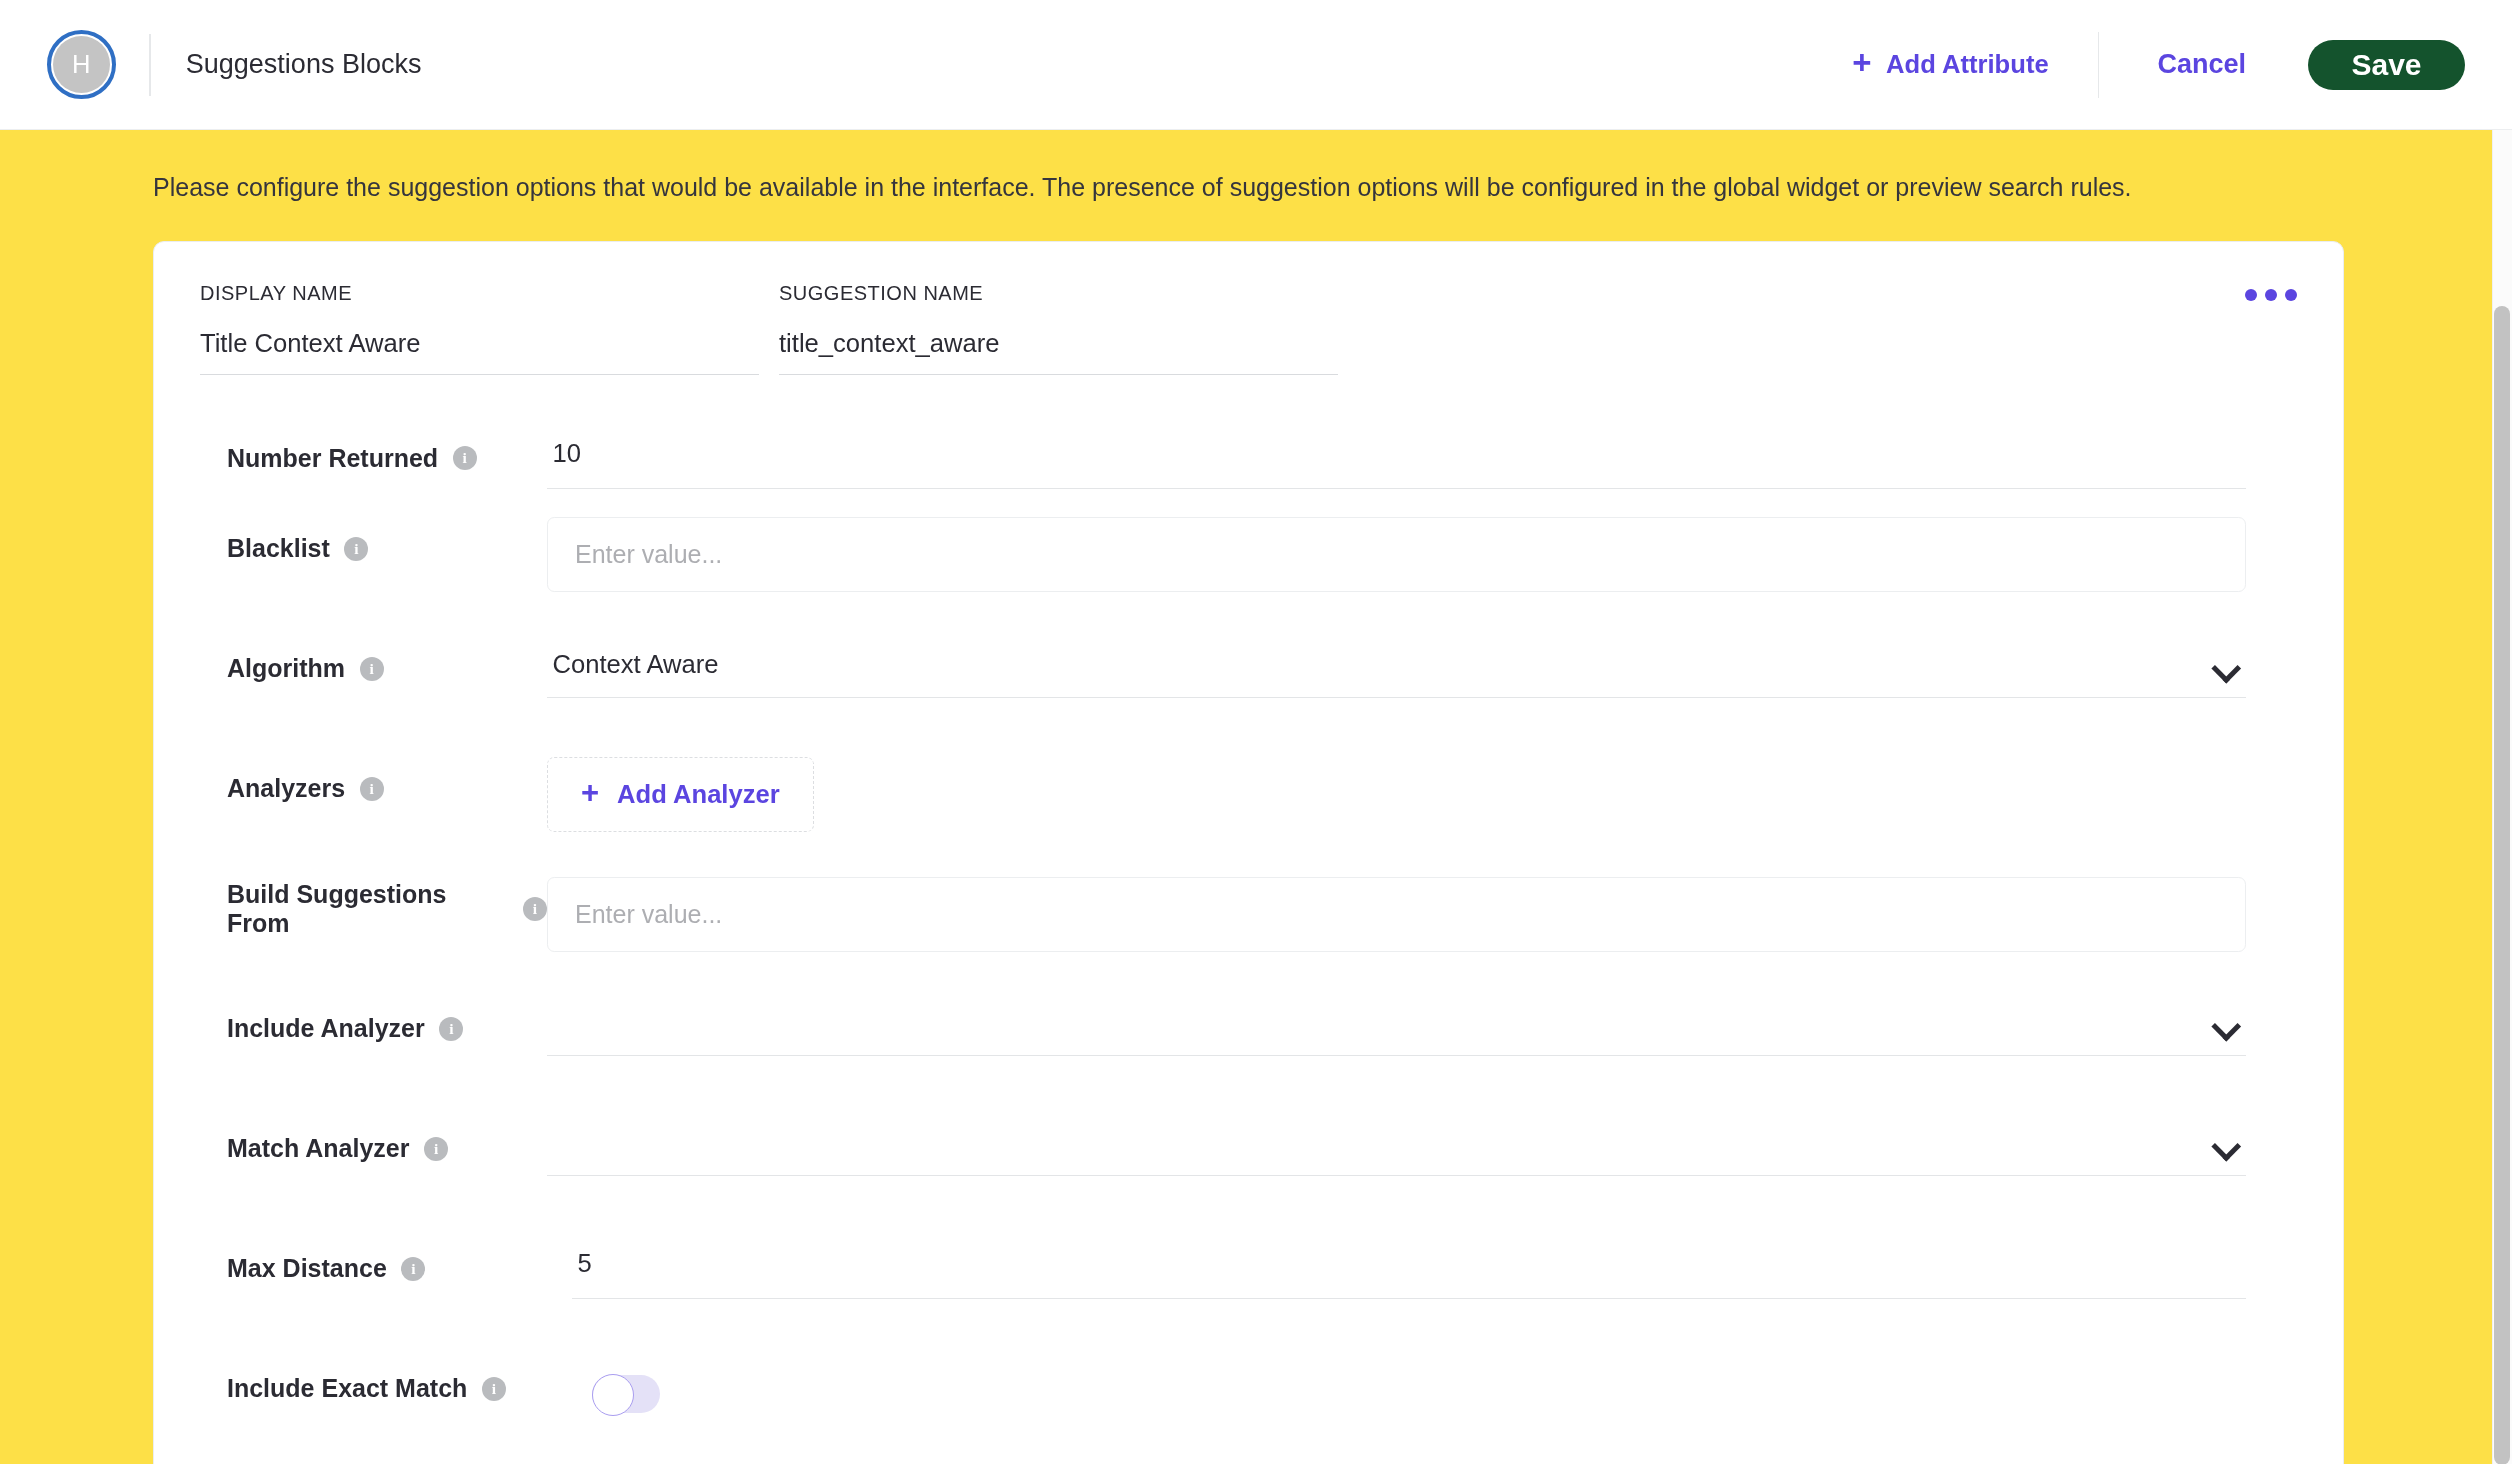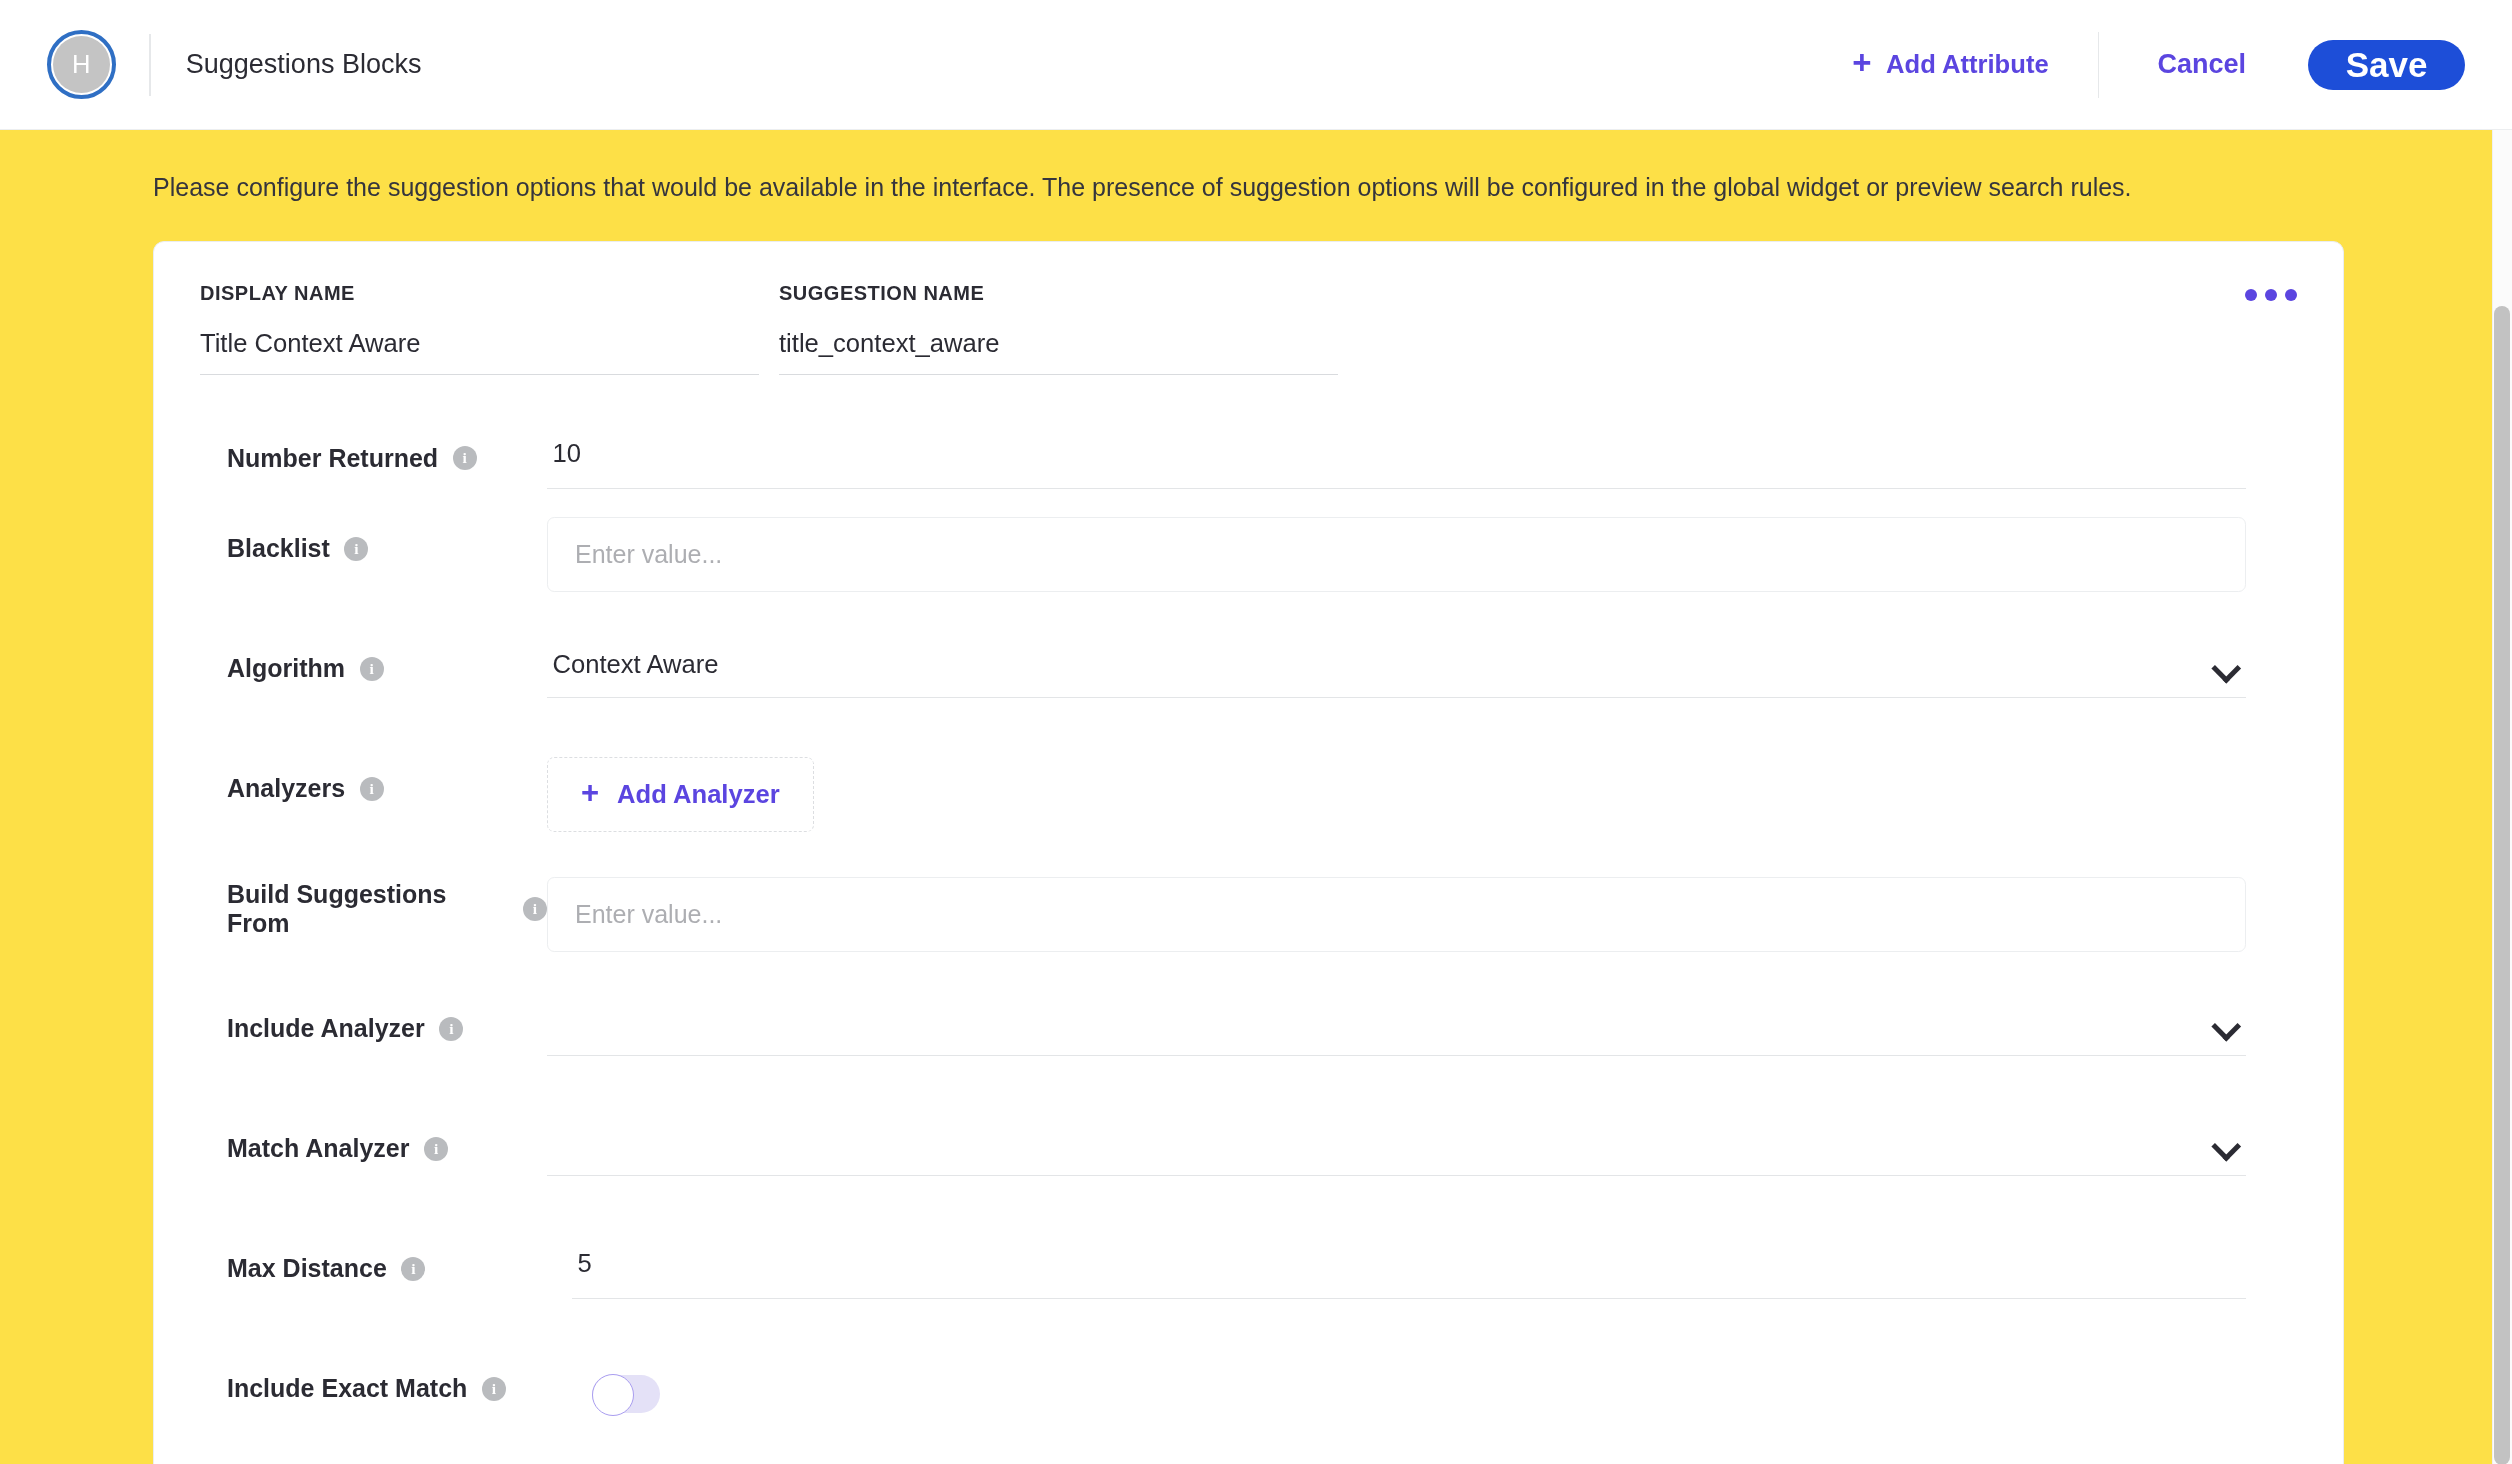--- a/index.html
+++ b/index.html
@@ -57,22 +57,22 @@
   .hdr-divider2 {
     width: 1.8px; height: 66px; background: #e6e8ea;
     margin: 0 49px;
   }
   .cancel-btn {
     color: #5b45e0; font-size: 27px; font-weight: 700;
     cursor: pointer; padding: 7.3px 9px;
   }
   .save-btn {
     margin-left: 53px;
-    background: #1d4ed8; color: #ffffff;
-    font-size: 35px; font-weight: 700;
+    background: #14532d; color: #ffffff;
+    font-size: 30px; font-weight: 700;
     border: none; border-radius: 31px;
     width: 157px; height: 50px;
     cursor: pointer;
     font-family: "Liberation Sans", sans-serif;
   }
 
   
   .page {
     position: absolute; top: 130px; left: 0;
     width: 2512px; height: 1335px;
@@ -97,21 +97,21 @@
   .kebab {
     position: absolute; top: 38px; right: 37px;
     display: flex; gap: 8.2px; cursor: pointer; padding: 9px;
   }
   .kebab i { width: 12px; height: 12px; border-radius: 50%; background: #5b45e0; display: block; }
 
   
   .name-row { display: flex; padding-left: 46px; }
   .name-field { width: 559px; margin-right: 20px; }
   .name-label {
-    font-size: 20px; font-weight: 700; color: #2b2b33;
+    font-size: 20px; font-weight: 400; color: #2b2b33;
     letter-spacing: 0.5px; text-transform: uppercase;
   }
   .name-value {
     margin-top: 24px;
     font-size: 25.6px; color: #2b2b33;
     padding-bottom: 16.4px;
     border-bottom: 1.8px solid #d9dbde;
   }
 
   

